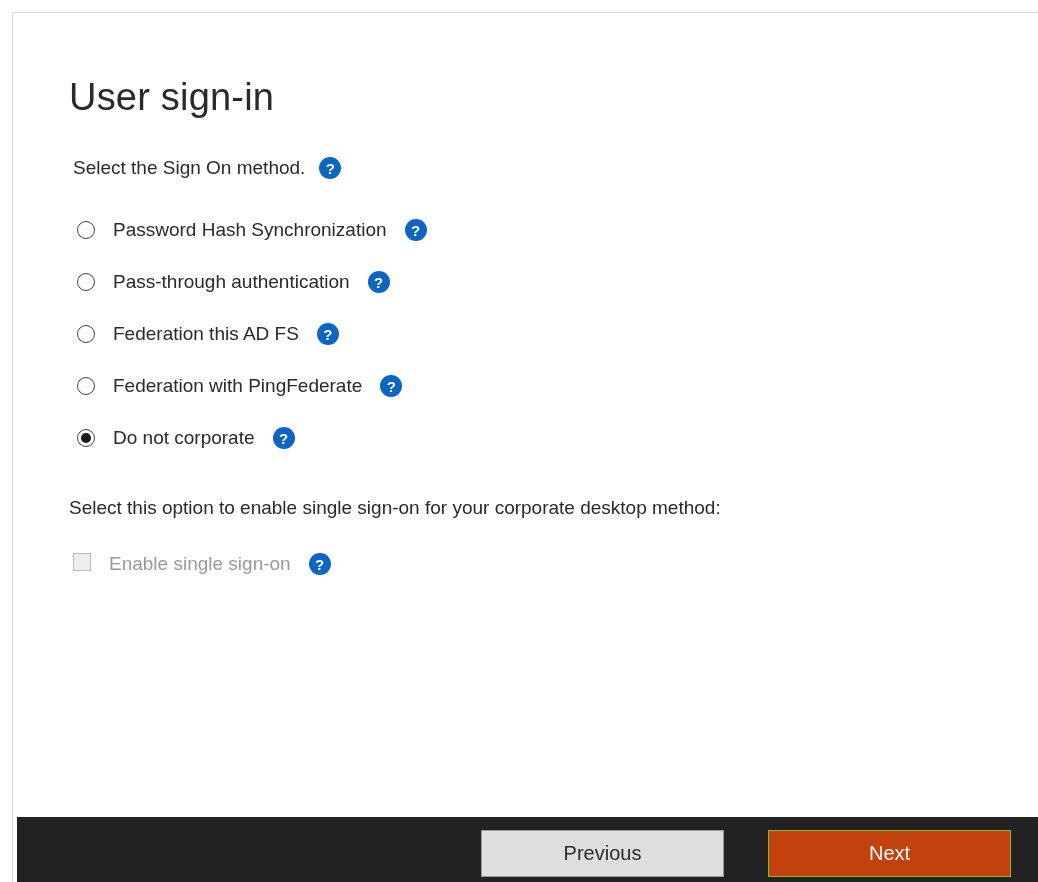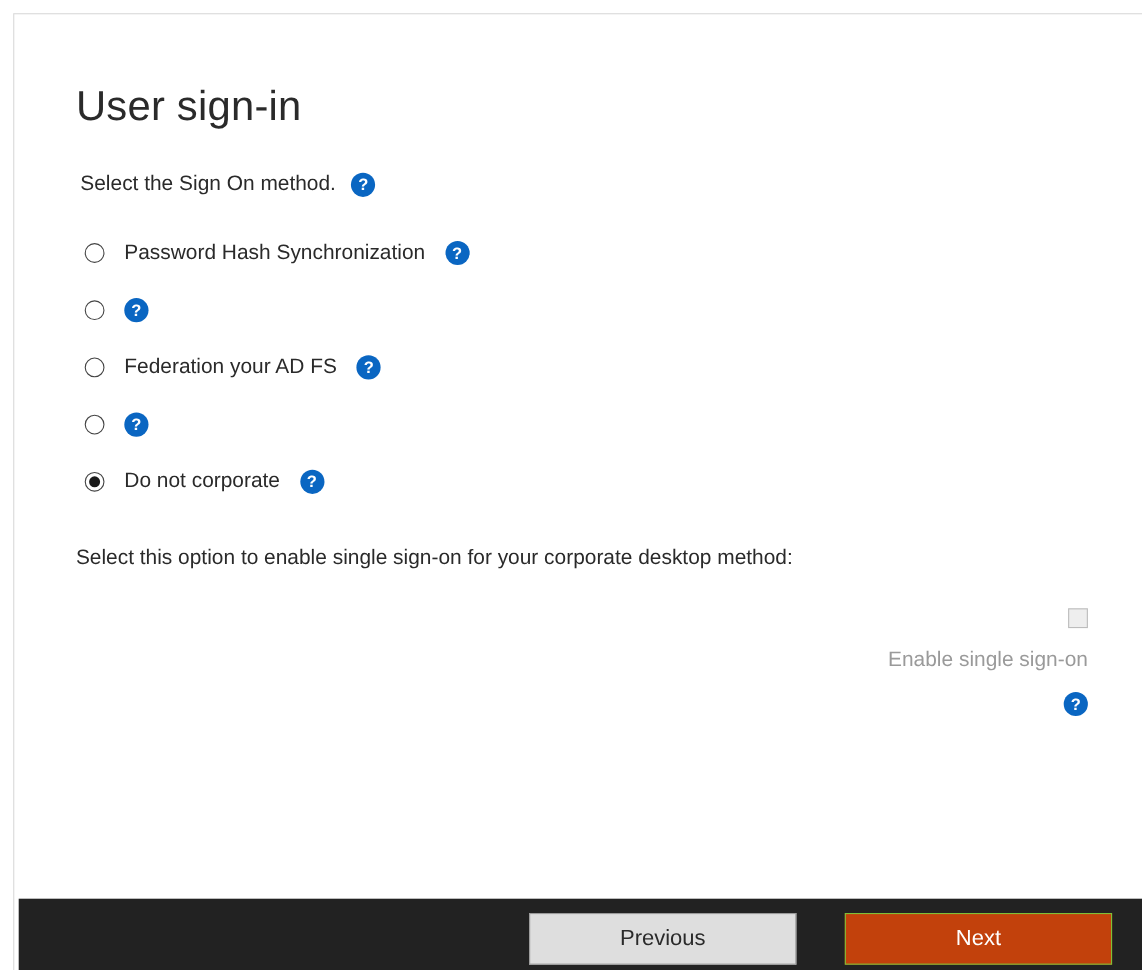--- a/index.html
+++ b/index.html
@@ -80,25 +80,24 @@
       cursor: pointer;
       flex-shrink: 0;
     }
     .sso-instruction {
       font-size: 19px;
       color: #2a2a2a;
       margin-bottom: 30px;
     }
     .checkbox-row {
       display: flex;
-      align-items: flex-end;
+      align-items: flex-start;
       gap: 10px;
       font-size: 19px;
       color: #9a9a9a;
-      flex-direction: column;
     }
     .checkbox {
       width: 18px;
       height: 18px;
       border: 1px solid #bcbcbc;
       background: #eeeeee;
       flex-shrink: 0;
     }
     .checkbox.disabled { cursor: default; }
     .footer {
@@ -151,31 +150,33 @@
     <div class="radio-group">
 
       <div class="radio-row">
         <span class="radio"></span>
         <span class="label-text">Password Hash Synchronization</span>
         <span class="help-icon">?</span>
       </div>
 
       <div class="radio-row">
         <span class="radio"></span>
-        <span class="help-icon">?</span>
-      </div>
-
-      <div class="radio-row">
-        <span class="radio"></span>
-        <span class="label-text">Federation your AD FS</span>
-        <span class="help-icon">?</span>
-      </div>
-
-      <div class="radio-row">
-        <span class="radio"></span>
+        <span class="label-text">Pass-through authentication</span>
+        <span class="help-icon">?</span>
+      </div>
+
+      <div class="radio-row">
+        <span class="radio"></span>
+        <span class="label-text">Federation this AD FS</span>
+        <span class="help-icon">?</span>
+      </div>
+
+      <div class="radio-row">
+        <span class="radio"></span>
+        <span class="label-text">Federation with PingFederate</span>
         <span class="help-icon">?</span>
       </div>
 
       <div class="radio-row">
         <span class="radio selected"></span>
         <span class="label-text">Do not corporate</span>
         <span class="help-icon">?</span>
       </div>
 
     </div>

